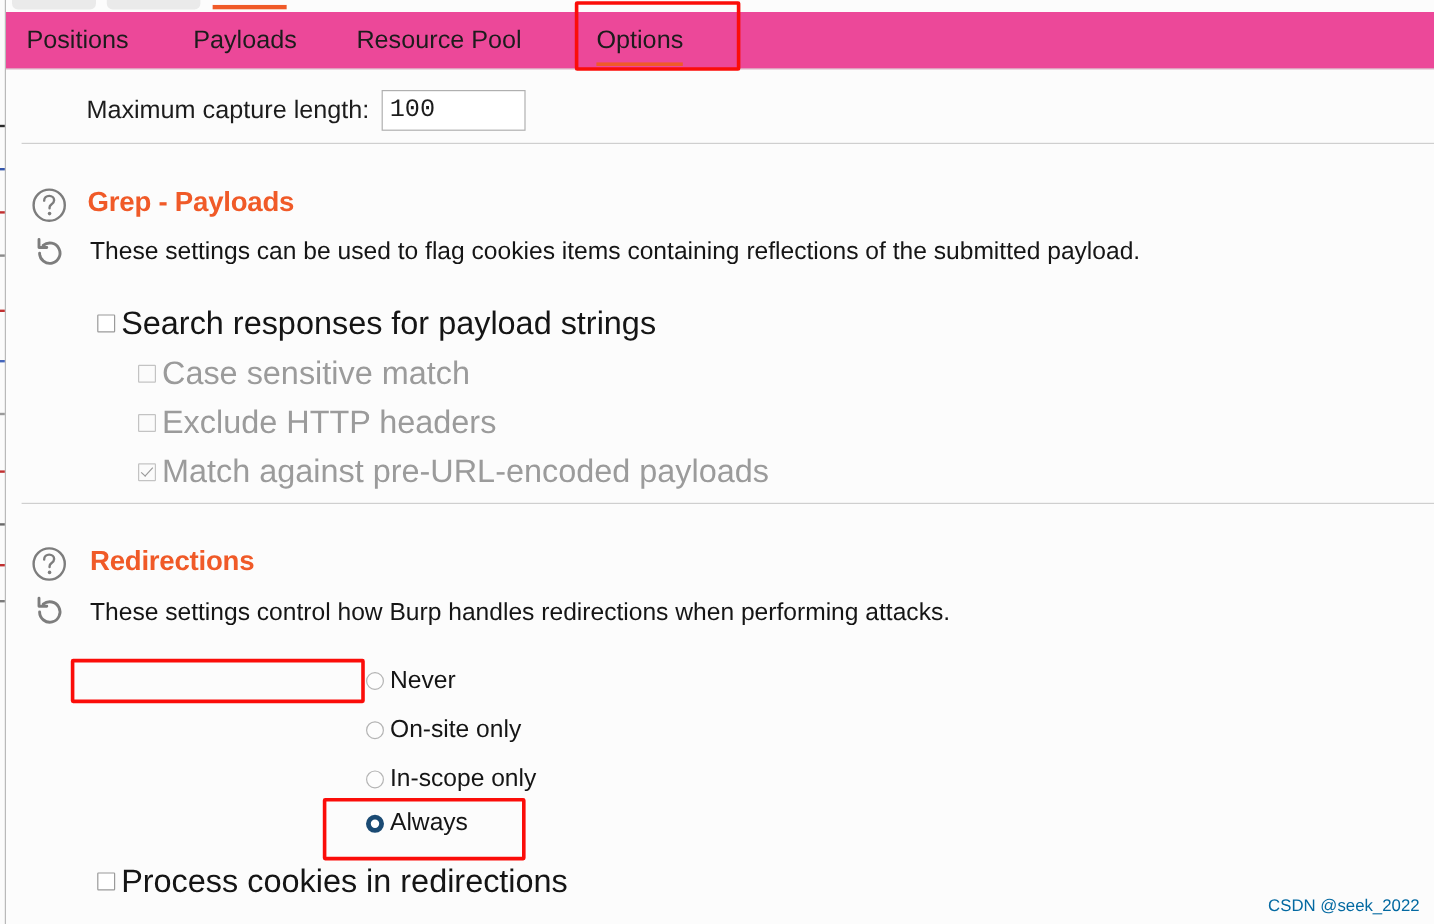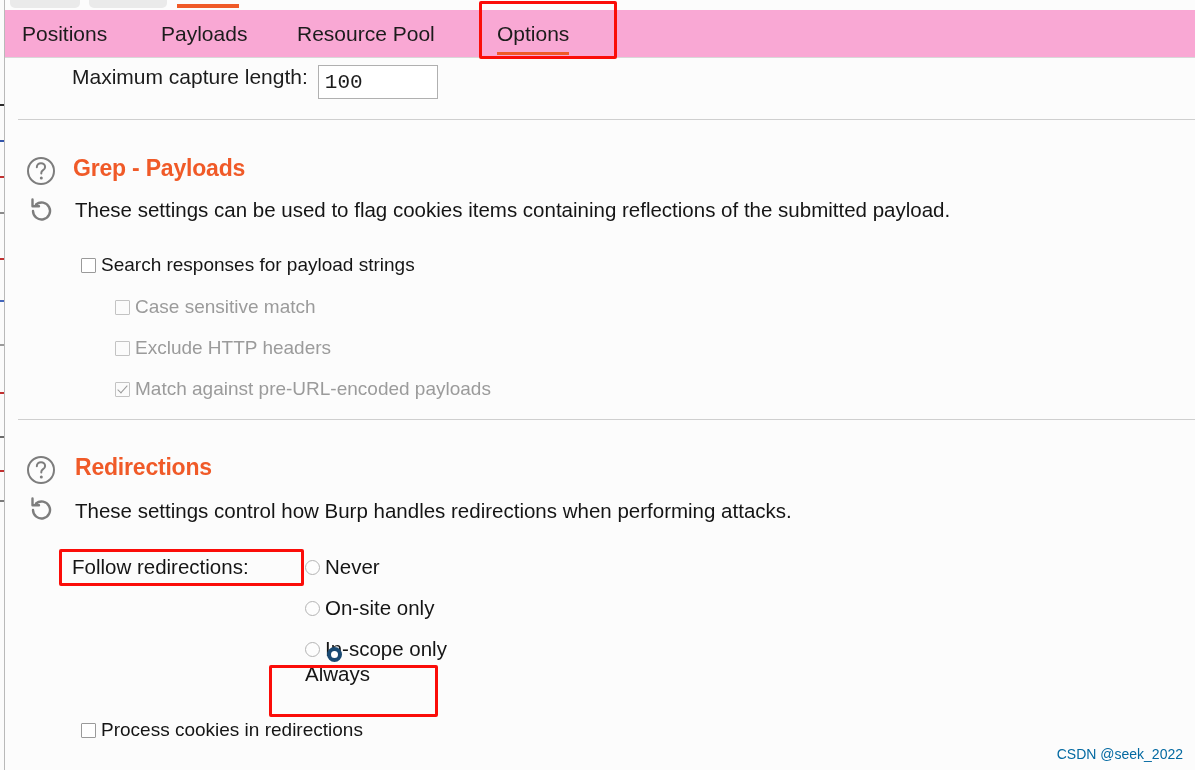--- a/index.html
+++ b/index.html
@@ -47,21 +47,21 @@
     width: 62px; height: 22px;
     background: #fcfcfc;
     border-bottom: 4px solid #f05a28;
     border-radius: 3px 3px 0 0;
   }
 
   
   #tabbar {
     position: absolute; left: 5px; top: 10px;
     width: 1190px; height: 48px;
-    background: #f9a8d4;
+    background: #ec4899;
     border-bottom: 1px solid #d8d8d8;
   }
   .tab {
     position: absolute; top: 0;
     height: 48px;
     display: flex; align-items: center;
     font-size: 21px;
     color: #1c1c1c;
     white-space: nowrap;
     cursor: pointer;
@@ -84,22 +84,22 @@
     background: #fcfcfc;
   }
 
   .divider {
     position: absolute; left: 13px; right: 0;
     height: 1px; background: #cfcfcf;
   }
 
   
   #capture-row {
-    position: absolute; left: 67px; top: 7px;
-    display: flex; 
+    position: absolute; left: 67px; top: 17px;
+    display: flex; align-items: center;
   }
   #capture-row .lbl {
     font-size: 21px; color: #1c1c1c;
     margin-right: 10px;
   }
   #capture-input {
     width: 120px; height: 34px;
     border: 1px solid #b0b0b0;
     background: #ffffff;
     font-size: 21px;
@@ -155,21 +155,21 @@
   .cbox.disabled { border-color: #c3c3c3; background: #fbfbfb; }
   .cbox.checked::after {
     content: "";
     position: absolute;
     left: 4px; top: 0px;
     width: 4px; height: 9px;
     border: solid #9a9a9a;
     border-width: 0 1.6px 1.6px 0;
     transform: rotate(42deg);
   }
-  .cbrow .txt { font-size: 19px; color: #151515; }
+  .cbrow .txt { font-size: 27px; color: #151515; }
   .cbrow.dim .txt { color: #9b9b9b; }
 
   
   .rdrow {
     position: absolute;
     display: flex; align-items: center;
     white-space: nowrap;
     cursor: pointer;
   }
   .radio {
@@ -313,38 +313,37 @@
       <svg width="36" height="36" viewBox="0 0 36 36">
         <path d="M10 18a8.5 8.5 0 1 0 3-6.5" fill="none" stroke="#7d7d7d" stroke-width="2.4" stroke-linecap="round"></path>
         <path d="M9.5 6.5 L9.5 13.2 L16 13.2" fill="none" stroke="#7d7d7d" stroke-width="2.4" stroke-linecap="round" stroke-linejoin="round"></path>
       </svg>
     </span>
   </div>
 
   <div class="sec-title" style="left:70px; top:396px;">Redirections</div>
   <div class="sec-desc" style="left:70px; top:441px;">These settings control how Burp handles redirections when performing attacks.</div>
 
-  <div class="field-label" style="left:67px; top:497px;">Follow redirections:</div>
 
   <div class="rdrow" style="left:300px; top:497px;">
     <span class="radio"></span>
     <span class="txt">Never</span>
   </div>
 
   <div class="rdrow" style="left:300px; top:538px;">
     <span class="radio"></span>
     <span class="txt">On-site only</span>
   </div>
 
   <div class="rdrow" style="left:300px; top:579px;">
     <span class="radio"></span>
     <span class="txt">In-scope only</span>
   </div>
 
-  <div class="rdrow" style="left:300px; top:589px;flex-direction:column;">
+  <div class="rdrow" style="left:300px; top:616px;">
     <span class="radio sel"></span>
     <span class="txt">Always</span>
   </div>
 
   <div class="cbrow" style="left:76px; top:661px;">
     <span class="cbox"></span>
     <span class="txt">Process cookies in redirections</span>
   </div>
 
 </div>

